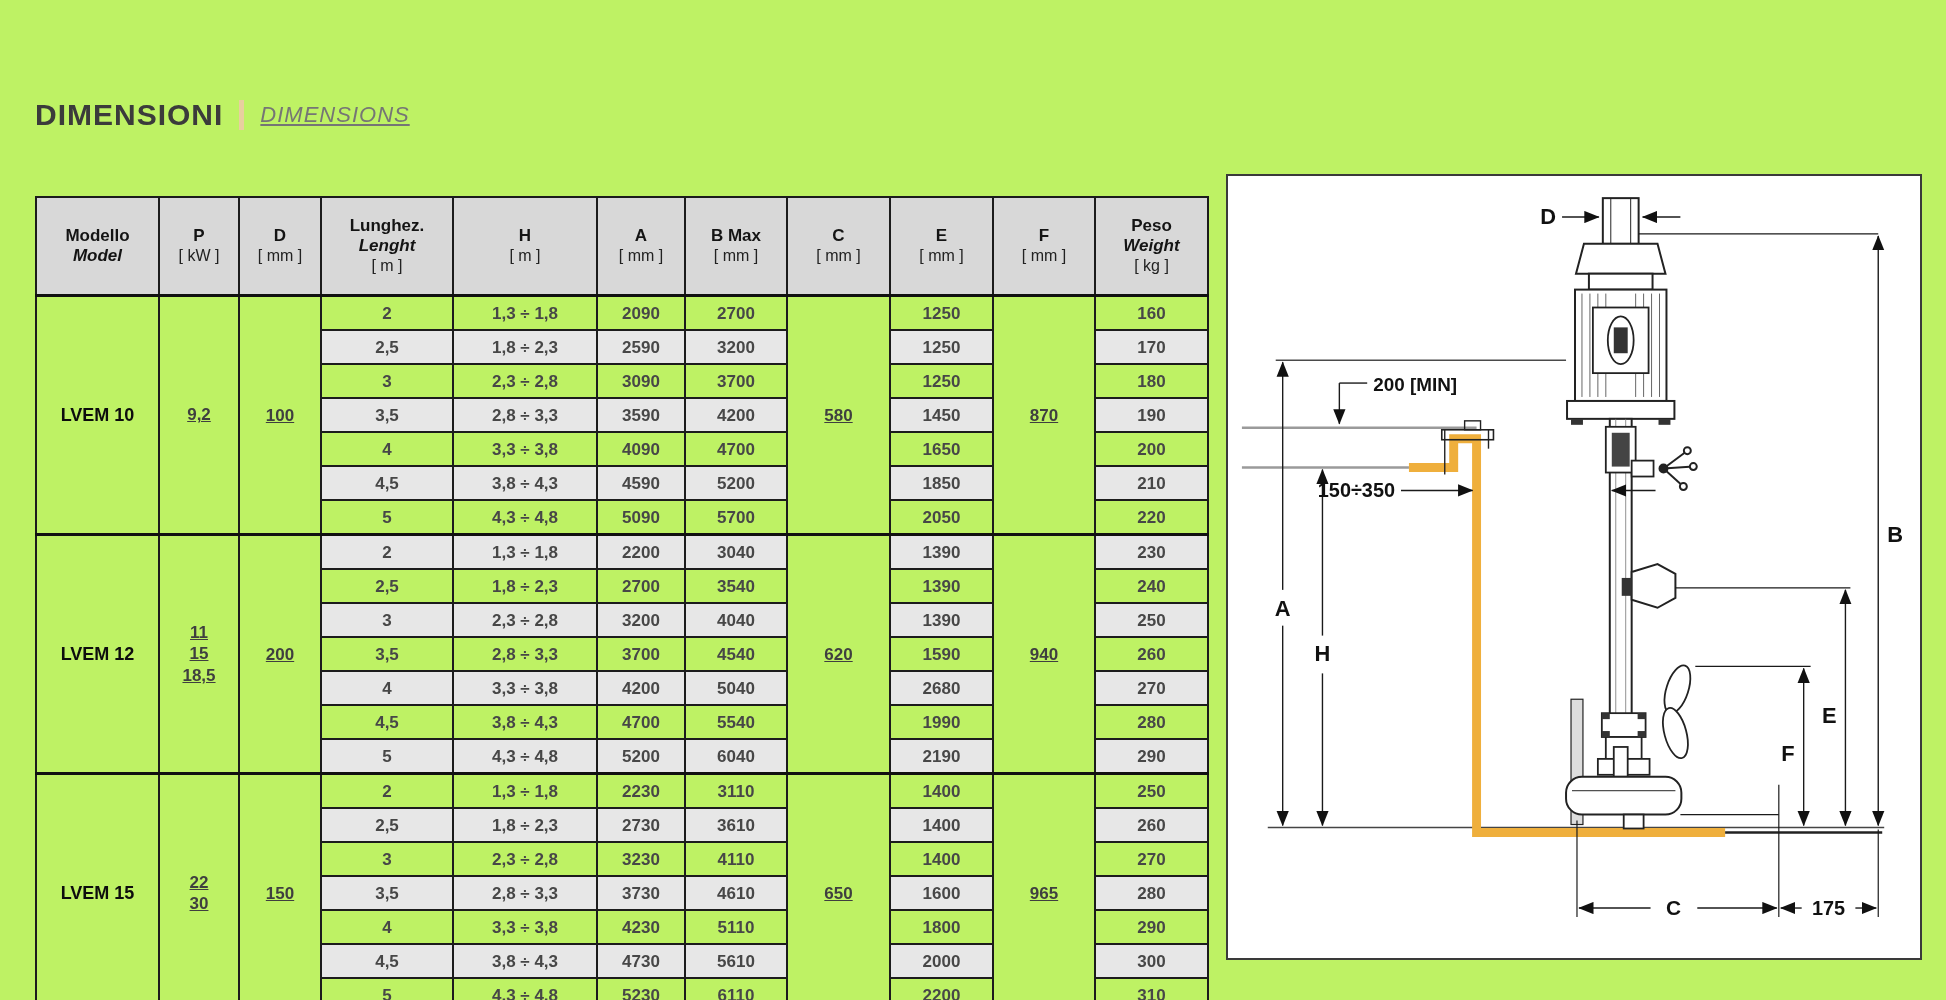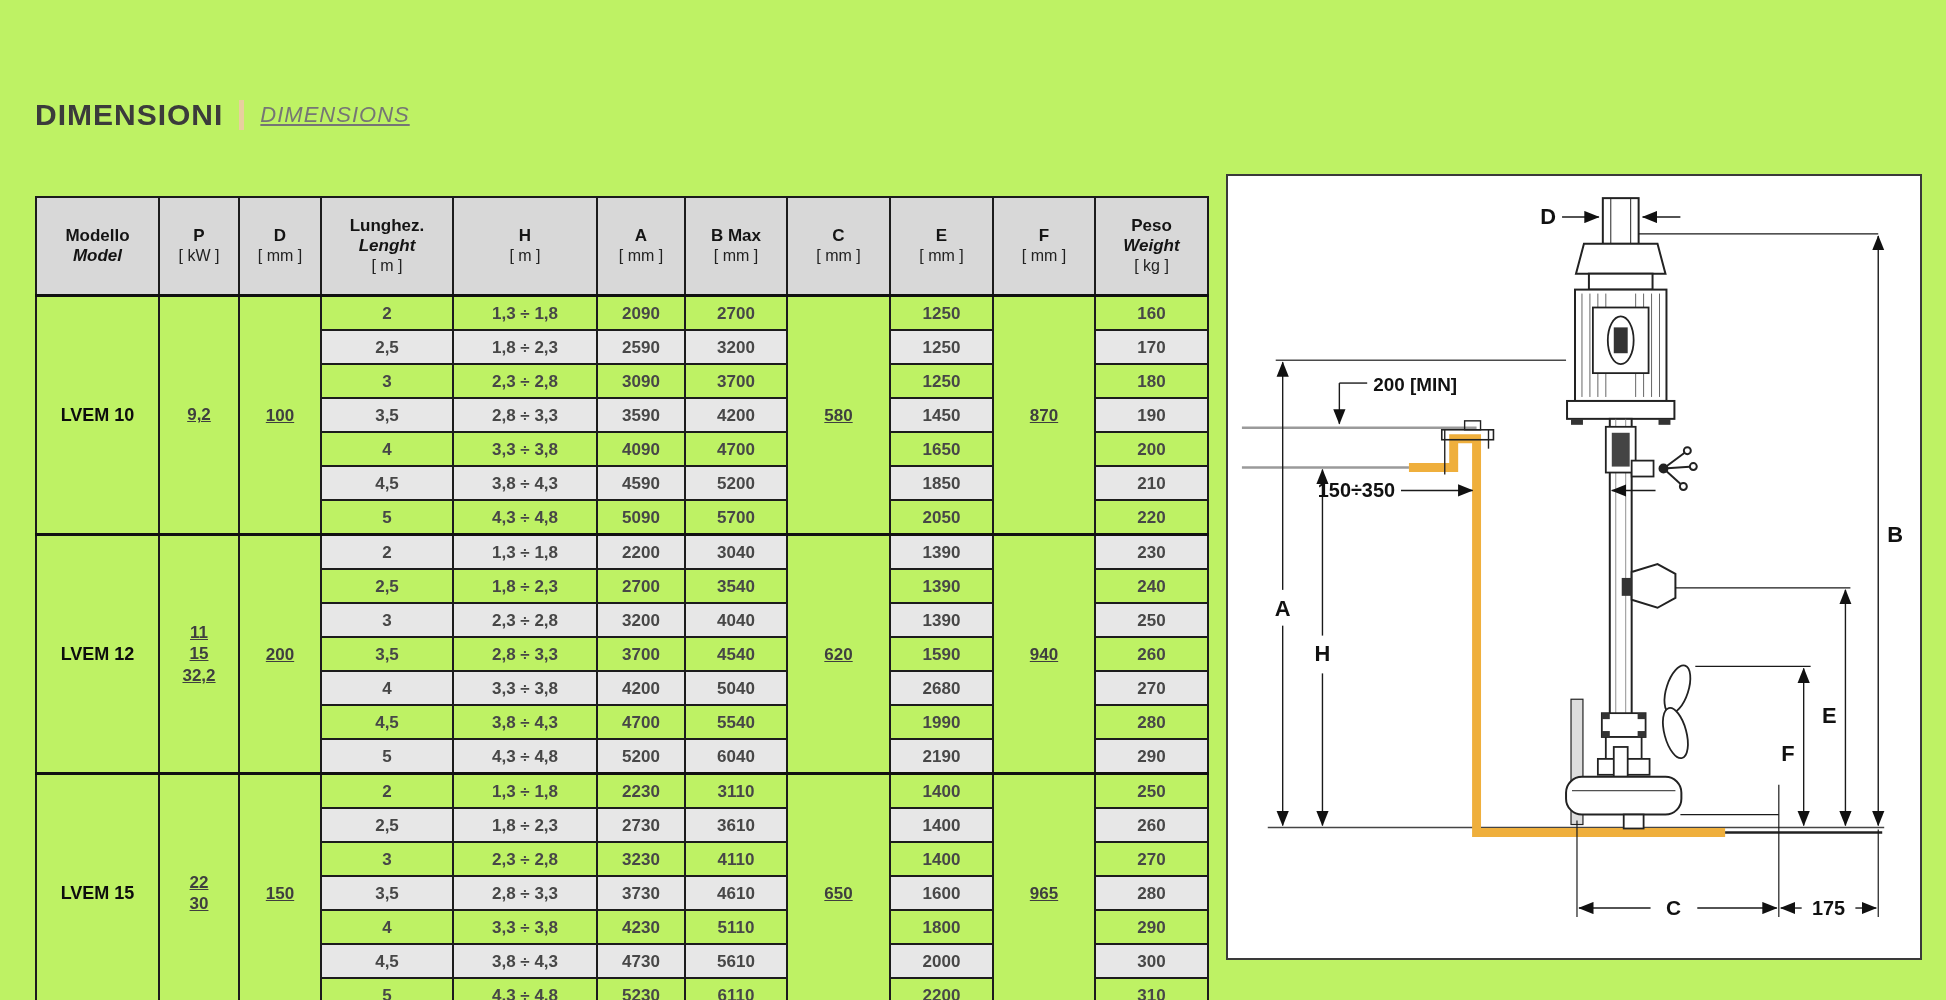--- a/index.html
+++ b/index.html
@@ -172,21 +172,21 @@
             <td>5090</td>
             <td>5700</td>
             <td>2050</td>
             <td>220</td>
           </tr>
           <tr class="gstart">
             <td class="model" rowspan="7">LVEM 12</td>
             <td class="pd" rowspan="7">
               <div>11</div>
               <div>15</div>
-              <div>32,2</div>
+              <div>18,5</div>
             </td>
             <td class="pd" rowspan="7">200</td>
             <td class="alt">2</td>
             <td class="alt">1,3 ÷ 1,8</td>
             <td class="alt">2200</td>
             <td class="alt">3040</td>
             <td class="pd" rowspan="7">620</td>
             <td class="alt">1390</td>
             <td class="pd" rowspan="7">940</td>
             <td class="alt">230</td>

